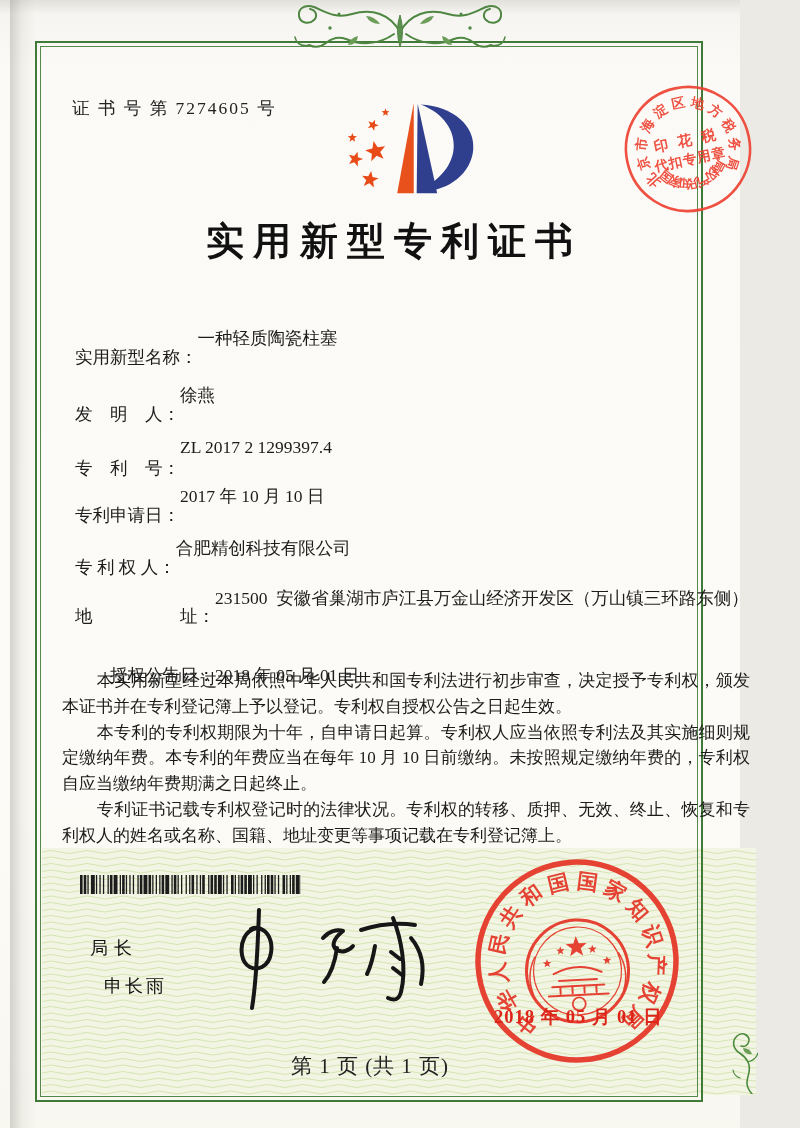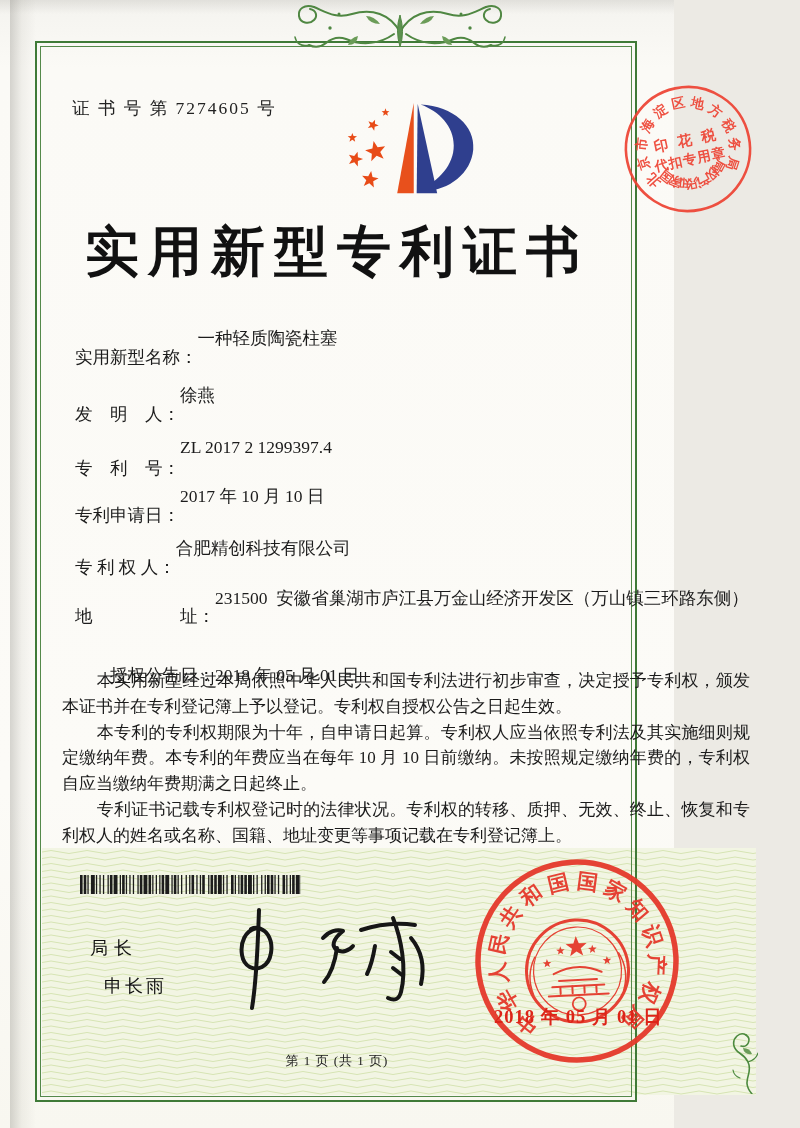--- a/index.html
+++ b/index.html
@@ -1,19 +1,19 @@
 <!DOCTYPE html>
 <html><head>
 <meta charset="utf-8">
 <style>
   html,body{margin:0;padding:0;}
   body{width:800px;height:1128px;overflow:hidden;
        font-family:"Liberation Serif","DejaVu Serif",serif;
        background:#eceae4;}
-  .page{position:relative;width:674px;height:1128px;
+  .page{position:relative;width:740px;height:1128px;
         background:linear-gradient(180deg,#f4f3ef 0%,#fbfaf6 6%,#fcfbf7 70%,#f8f7f0 100%);}
   .scan-edge{position:absolute;left:10px;top:0;width:26px;height:100%;
         background:linear-gradient(90deg,rgba(110,108,100,.28),rgba(170,168,158,.14) 45%,rgba(0,0,0,0));}
   .scan-edge-top{position:absolute;left:0;top:0;width:100%;height:14px;
         background:linear-gradient(180deg,rgba(140,138,130,.18),rgba(0,0,0,0));}
 
   
   .frame{position:absolute;left:35px;right:37px;top:41px;bottom:26px;
          border:2.5px solid #3f7a37;}
   .frame-inner{position:absolute;inset:3px;border:1px solid #54894a;}
@@ -21,21 +21,21 @@
   
   .band{position:absolute;left:42px;top:848px;width:714px;height:247px;background:#f2f5e3;}
   .band svg{display:block}
 
   .flourish{position:absolute;left:258px;top:2px;width:284px;height:54px;}
   .vine{position:absolute;left:731px;top:1018px;width:27px;height:76px;}
 
   .cert-no{position:absolute;left:72px;top:96px;font-size:17.5px;letter-spacing:2px;color:#222;}
   .logo{position:absolute;left:327px;top:96px;width:156px;height:104px;}
   .doc-title{position:absolute;left:0;top:216px;width:100%;text-align:center;
-             font-size:54px;font-weight:bold;letter-spacing:9px;color:#111;}
+             font-size:38px;font-weight:bold;letter-spacing:9px;color:#111;padding-left:24px;}
 
   .fields{position:absolute;left:75px;top:0;width:680px;font-size:17.5px;color:#1c1c1c;}
   .frow{position:absolute;left:0;display:flex;align-items:flex-start;white-space:pre;}
   .frow .lab{white-space:pre;margin-top:19px;}
   .frow .val{white-space:pre;}
   .addr-val{white-space:normal;display:inline-block;width:528px;line-height:27px;}
   .auth-right{position:absolute;left:380px;top:0;white-space:pre;}
 
   .paras{position:absolute;left:62px;top:668px;width:688px;font-size:17px;
          line-height:25.8px;color:#1b1b1b;text-align:justify;}
@@ -47,21 +47,21 @@
   .signer-name{position:absolute;left:88px;top:974px;font-size:18px;letter-spacing:3px;color:#111;
                 font-family:Liberation Sans, sans-serif;margin-left:16px;}
   .signature{position:absolute;left:195px;top:898px;width:240px;height:118px;}
 
   .tax-stamp{position:absolute;left:613px;top:74px;width:150px;height:150px;opacity:.93;}
   .cnipa-seal{position:absolute;left:472px;top:856px;width:210px;height:210px;opacity:.95;}
   .seal-date{position:absolute;left:494px;top:1004px;font-size:18.5px;font-weight:600;
              letter-spacing:1px;color:#dd2418;white-space:pre;}
 
   .footer{position:absolute;left:0;top:1052px;width:100%;text-align:center;
-          font-size:13px;color:#222;letter-spacing:1px;}
+          font-size:21px;color:#222;letter-spacing:1px;}
 </style>
 </head>
 <body>
 
 <div class="page">
 
   <div class="scan-edge"></div>
   <div class="scan-edge-top"></div>
 
   <div class="band">

